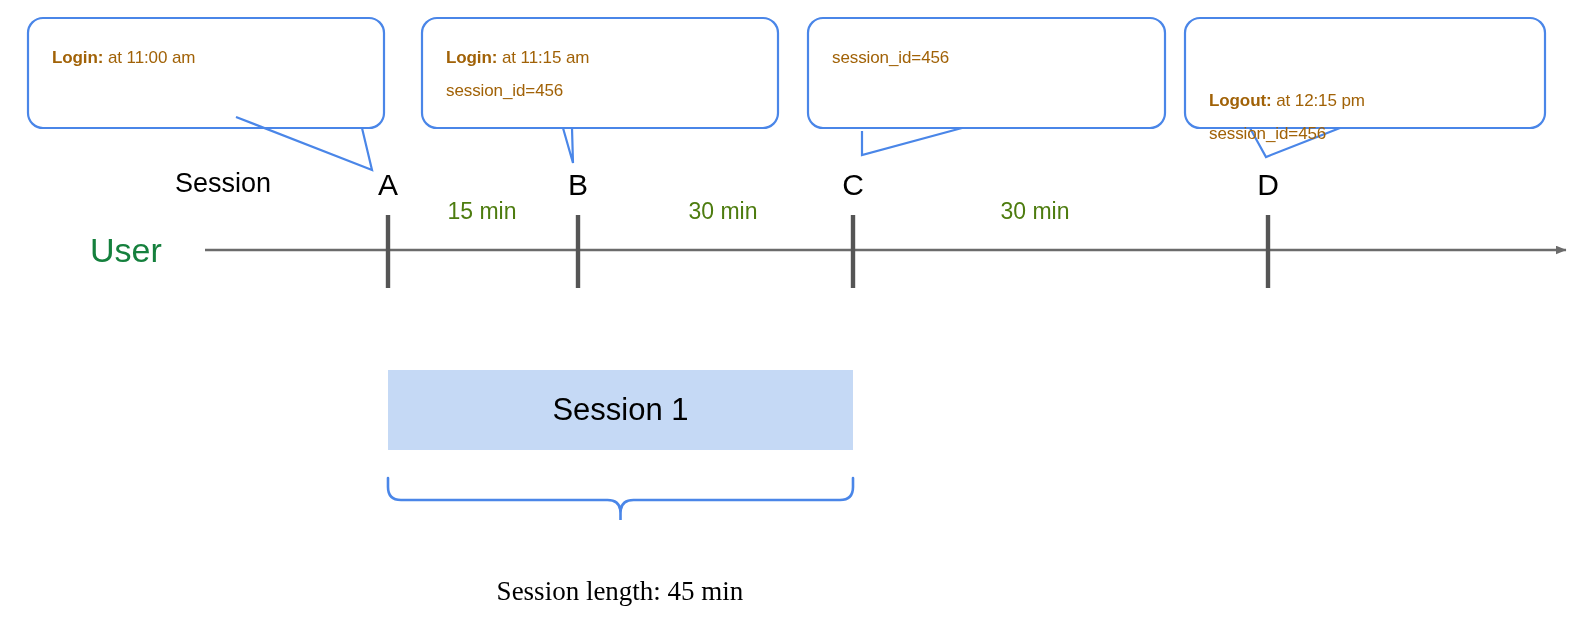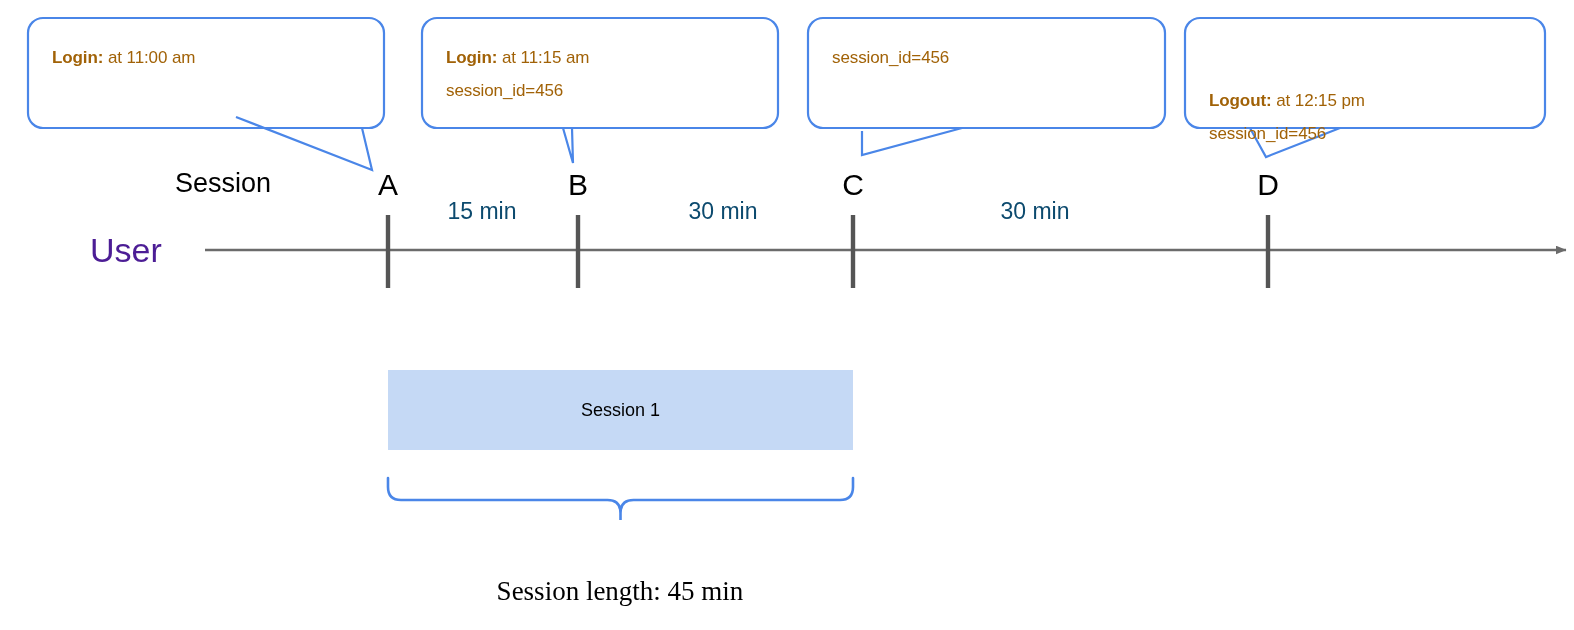--- a/index.html
+++ b/index.html
@@ -45,21 +45,21 @@
     letter-spacing: -0.1px;
   }
   .callout-text .lead {
     font-weight: bold;
   }
   .callout-line2 { display: block; }
 
   
   .row-label-user {
     position: absolute;
-    color: #4c1d95;
+    color: #15803d;
     font-size: 34px;
     line-height: 34px;
     white-space: nowrap;
   }
   .row-label-events {
     position: absolute;
     color: #000000;
     font-size: 27px;
     line-height: 27px;
     white-space: nowrap;
@@ -68,37 +68,37 @@
     position: absolute;
     color: #000000;
     font-size: 30px;
     line-height: 30px;
     text-align: center;
     white-space: nowrap;
     transform: translateX(-50%);
   }
   .interval-label {
     position: absolute;
-    color: #0c4a6e;
+    color: #4d7c0f;
     font-size: 23px;
     line-height: 23px;
     text-align: center;
     white-space: nowrap;
     transform: translateX(-50%);
   }
 
   
   .session-bar {
     position: absolute;
     display: flex;
     align-items: center;
     justify-content: center;
     background: #c5d9f5;
     color: #000000;
-    font-size: 18px;
+    font-size: 31px;
     white-space: nowrap;
   }
 
   
   .session-caption {
     position: absolute;
     color: #000000;
     font-size: 27px;
     line-height: 27px;
     text-align: center;

